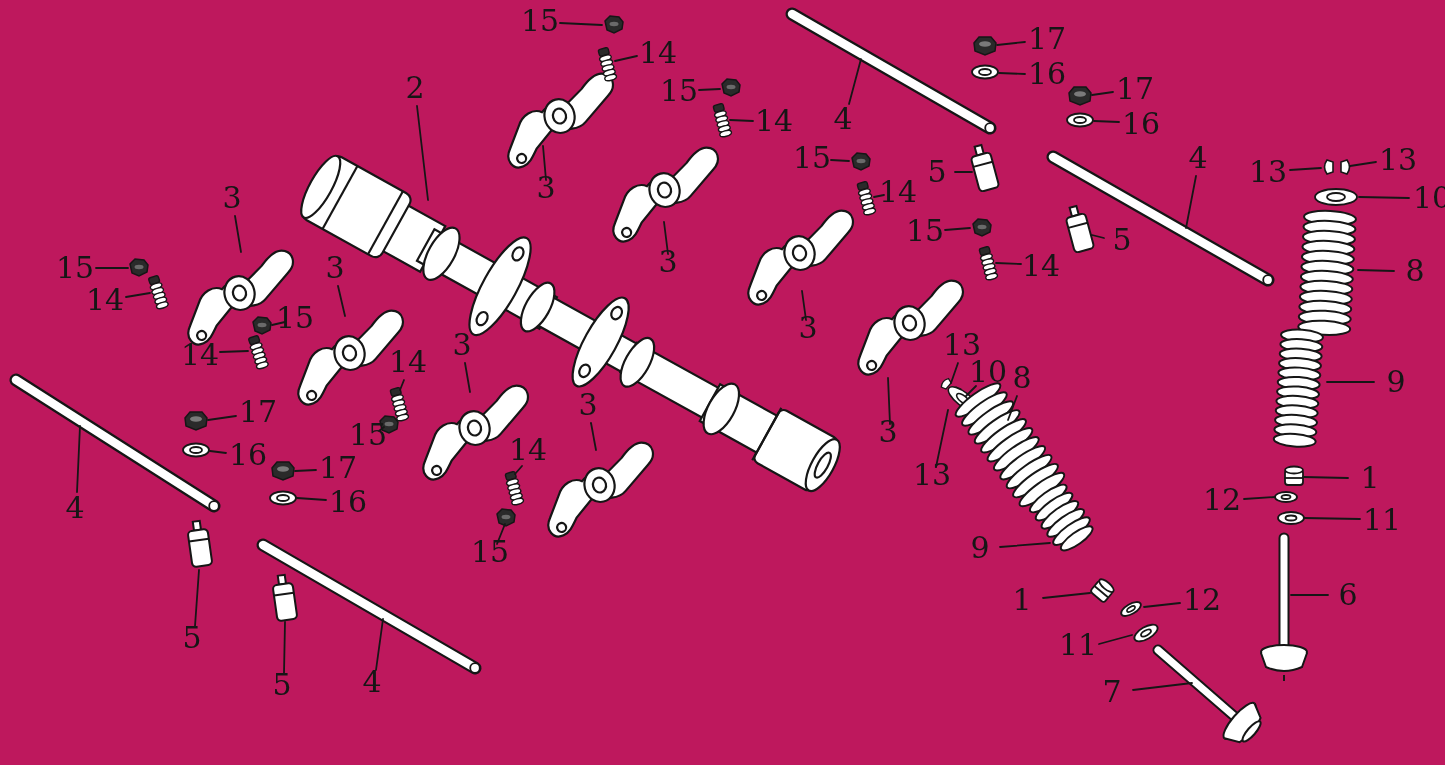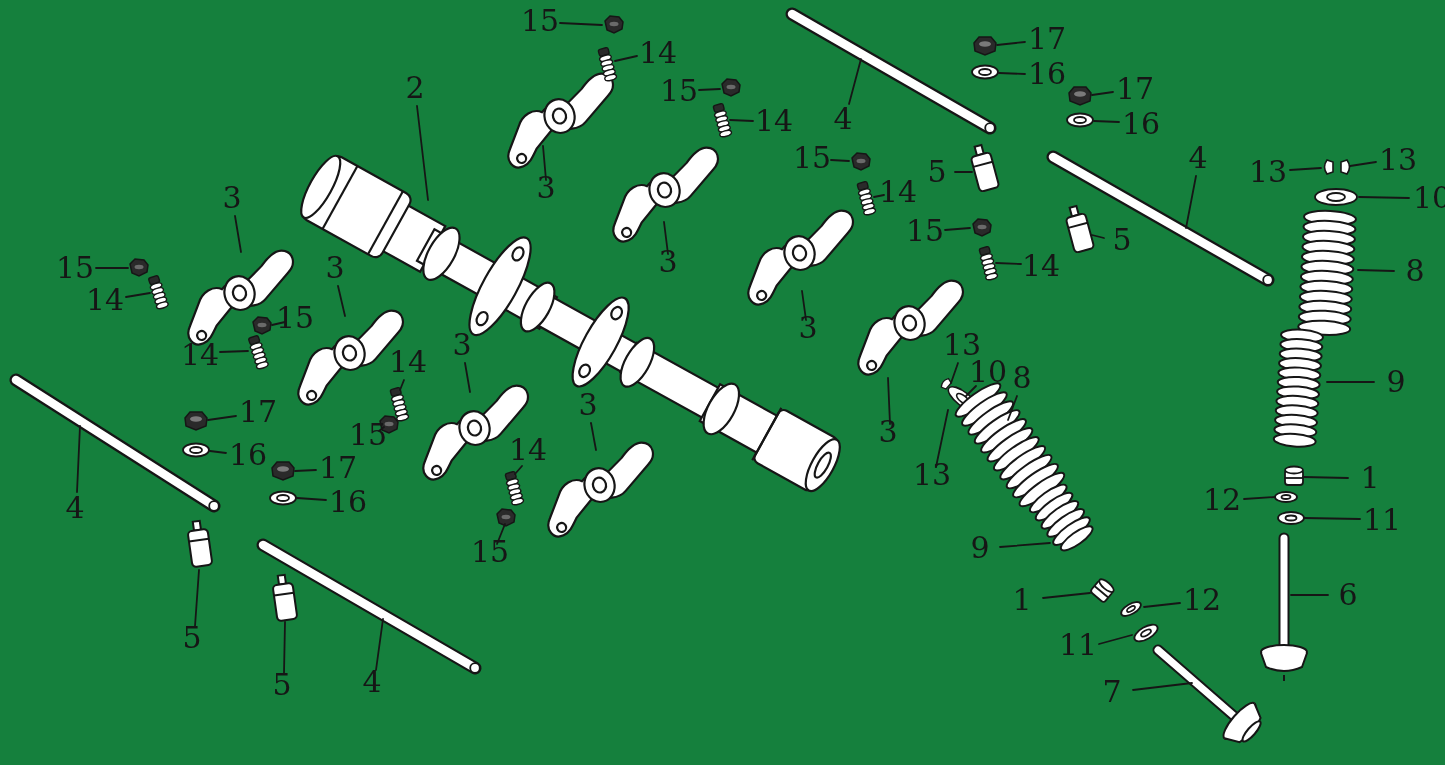--- a/index.html
+++ b/index.html
@@ -1,16 +1,16 @@
 <!DOCTYPE html>
 <html><head>
 <meta charset="utf-8">
 <style>
   html,body{margin:0;padding:0;background:#e8e8e8;}
-  .stage{position:relative;width:1445px;height:765px;background:#15803d;overflow:hidden;}
+  .stage{position:relative;width:1445px;height:765px;background:#be185d;overflow:hidden;}
   svg{display:block;}
   .callout{font-family:"DejaVu Serif", serif;font-size:30px;fill:#161616;text-anchor:middle;}
   .leader{stroke:#161616;stroke-width:1.8;stroke-linecap:round;fill:none;}
 </style>
 </head>
 <body>
 
 <div class="stage">
 <svg width="1445" height="765" viewBox="0 0 1445 765" xmlns="http://www.w3.org/2000/svg">
   <defs>

